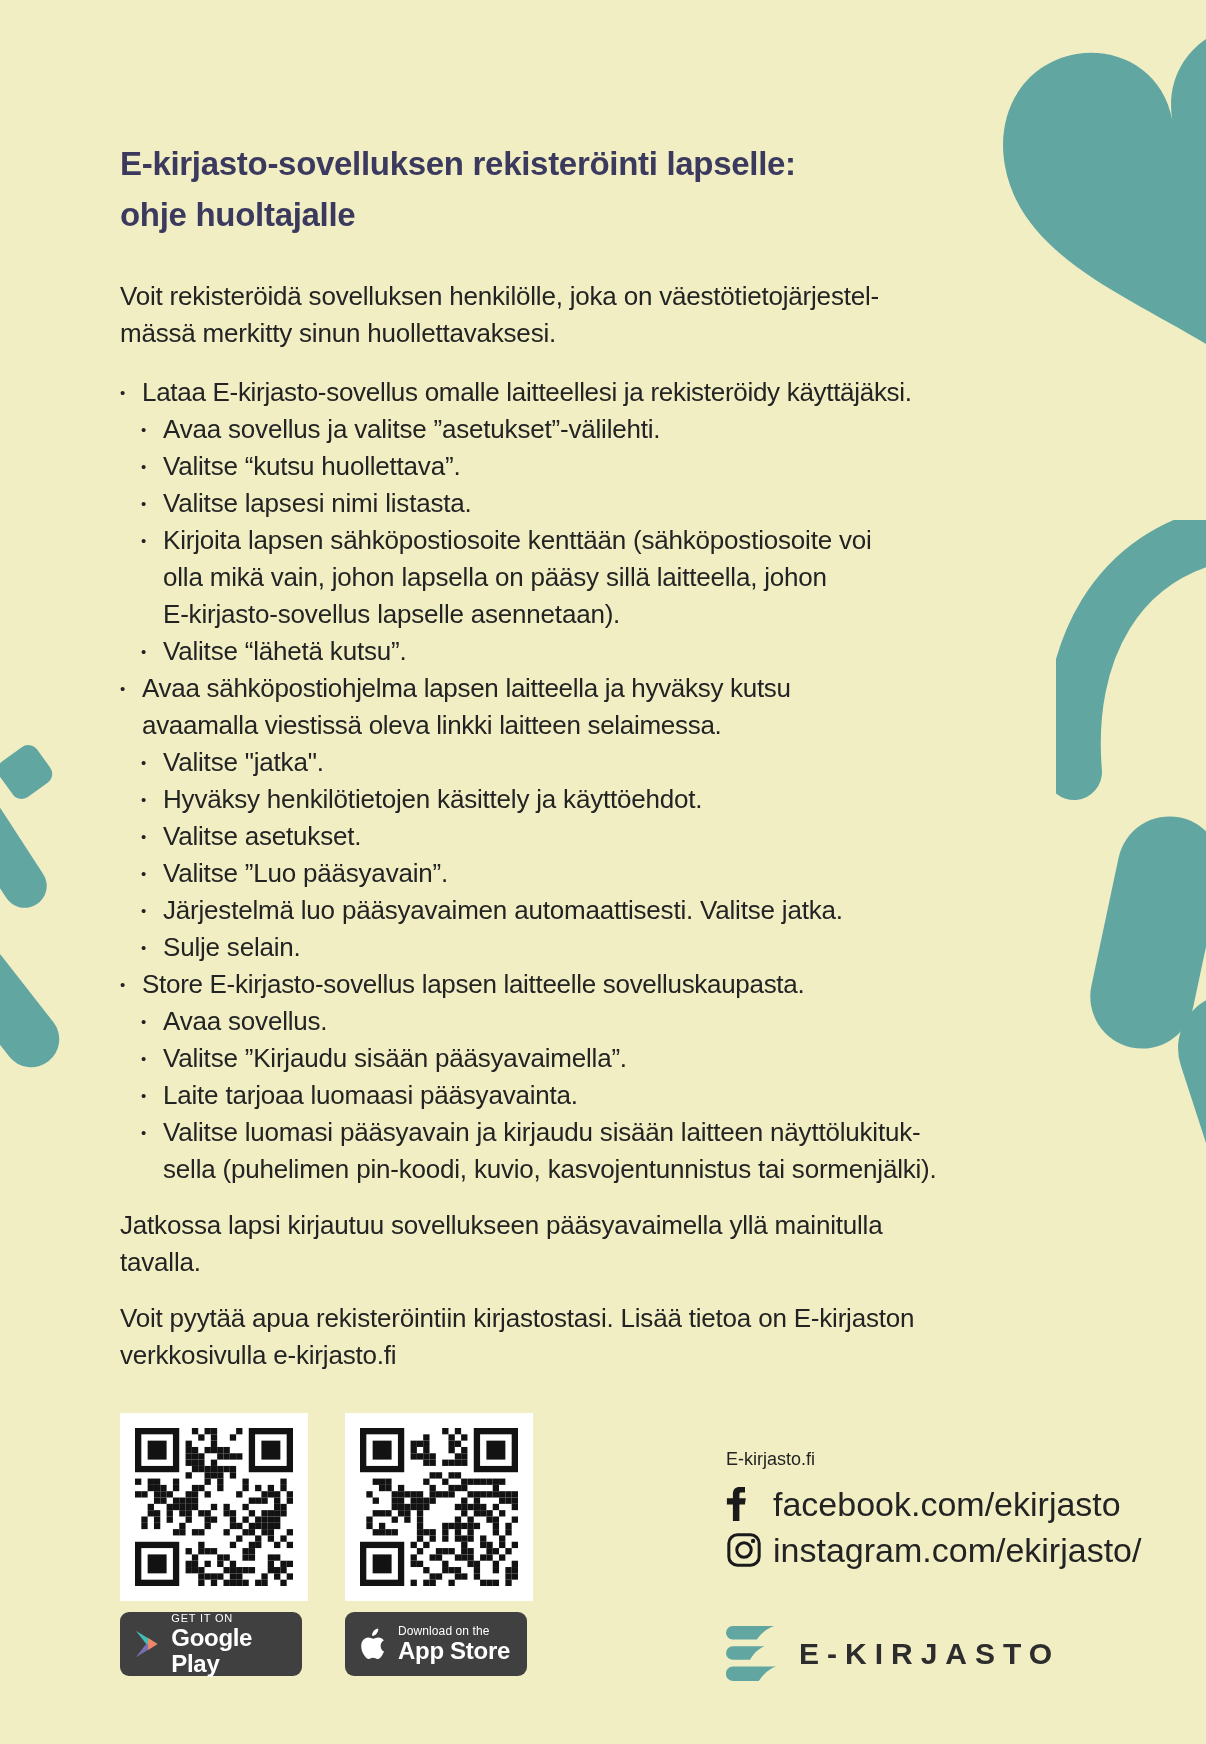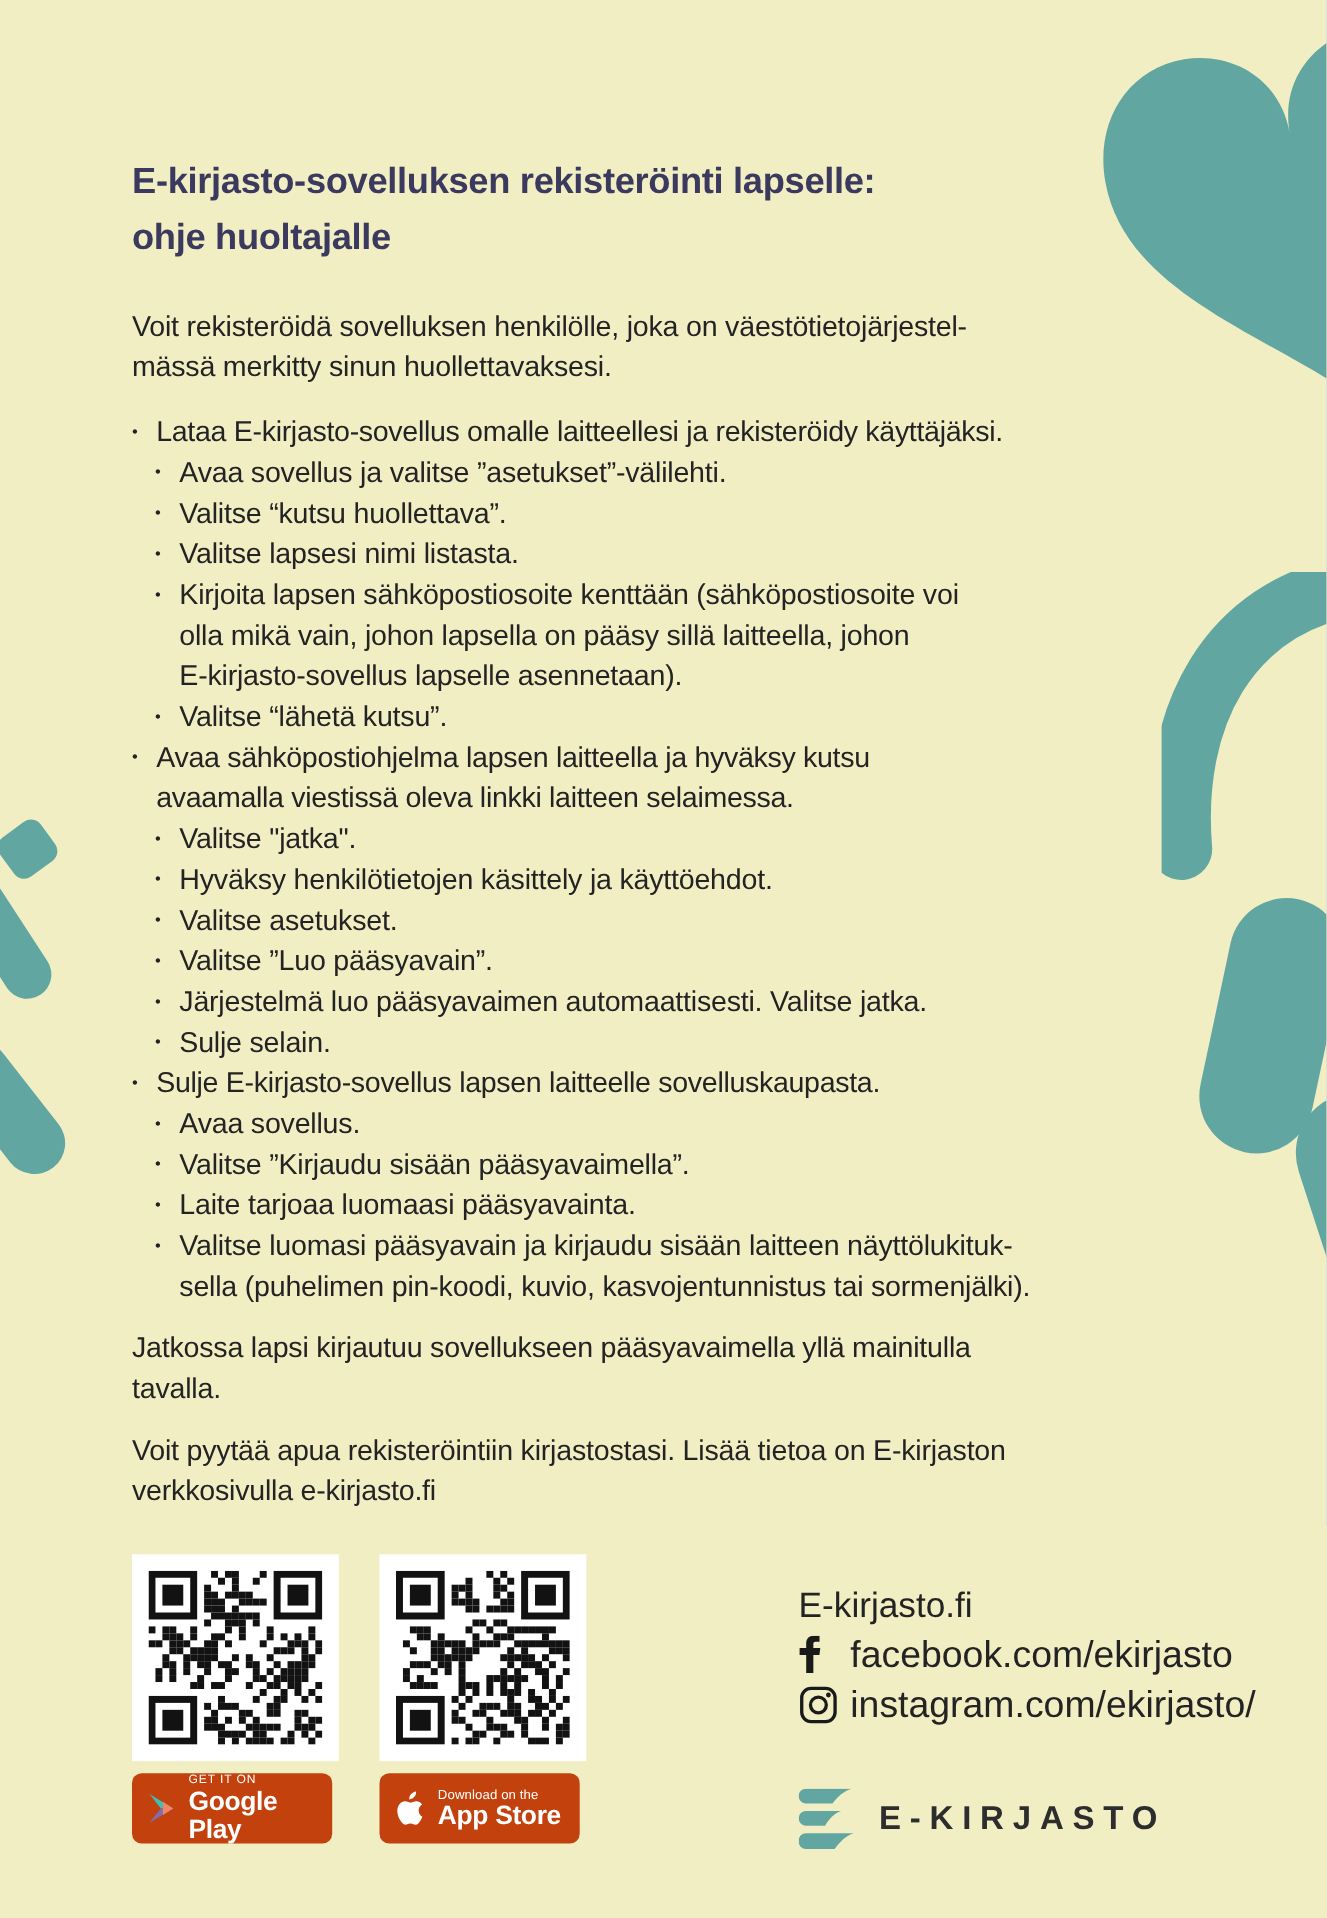--- a/index.html
+++ b/index.html
@@ -29,32 +29,32 @@
   
   .footer{position:absolute;left:120px;top:1413px;width:970px;height:300px;z-index:1;}
   .qr-box{
     position:absolute;top:0;width:188px;height:188px;background:#ffffff;
     box-sizing:border-box;padding:15px;
   }
   .qr-box svg{width:100%;height:100%;display:block;}
   .qr1{left:0;}
   .qr2{left:225px;}
   .badge{
-    position:absolute;top:199px;width:182px;height:64px;background:#c2410c;
+    position:absolute;top:199px;width:182px;height:64px;background:#404040;
     border-radius:9px;display:flex;align-items:center;gap:11px;
     box-sizing:border-box;padding:0 12px 0 14px;color:#ffffff;
   }
   .badge1{left:0;}
   .badge2{left:225px;}
   .badge .b-top{font-size:11px;letter-spacing:0.8px;line-height:14px;}
   .badge2 .b-top{font-size:12px;letter-spacing:0.1px;}
   .badge .b-bottom{font-size:24px;font-weight:600;line-height:26px;letter-spacing:-0.3px;}
   .social{position:absolute;left:606px;top:24px;width:380px;}
   .s-row{display:flex;align-items:center;height:46px;font-size:34px;}
-  .s-site{height:44px;font-size:32px;}
+  .s-site{height:44px;font-size:18px;}
   .s-icon{flex:0 0 36px;display:flex;align-items:center;justify-content:flex-start;}
   .s-label{margin-left:11px;}
   .logo-row{display:flex;align-items:center;margin-top:53px;}
   .logo-text{
     margin-left:21px;font-size:30px;font-weight:600;letter-spacing:8px;
     color:#2d2d2d;
   }
 </style>
 </head>
 <body>
@@ -138,21 +138,21 @@
         <span class="dot">•</span>
         <div class="txt pre">Järjestelmä luo pääsyavaimen automaattisesti. Valitse jatka.</div>
       </div>
       <div class="row l2">
         <span class="dot">•</span>
         <div class="txt pre">Sulje selain.</div>
       </div>
 
       <div class="row l1">
         <span class="dot">•</span>
-        <div class="txt bold pre">Sulje E-kirjasto-sovellus lapsen laitteelle sovelluskaupasta.</div>
+        <div class="txt bold pre">Store E-kirjasto-sovellus lapsen laitteelle sovelluskaupasta.</div>
       </div>
       <div class="row l2">
         <span class="dot">•</span>
         <div class="txt pre">Avaa sovellus.</div>
       </div>
       <div class="row l2">
         <span class="dot">•</span>
         <div class="txt pre">Valitse ”Kirjaudu sisään pääsyavaimella”.</div>
       </div>
       <div class="row l2">

